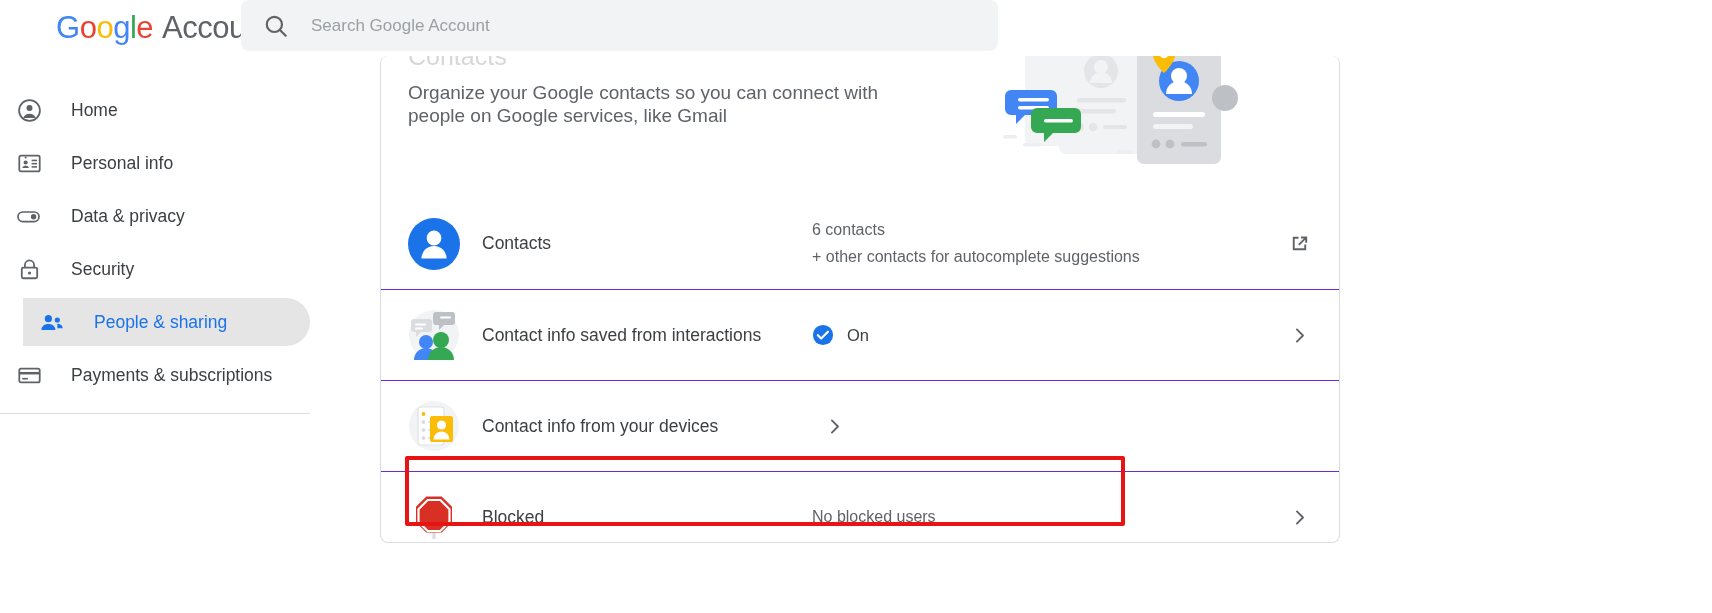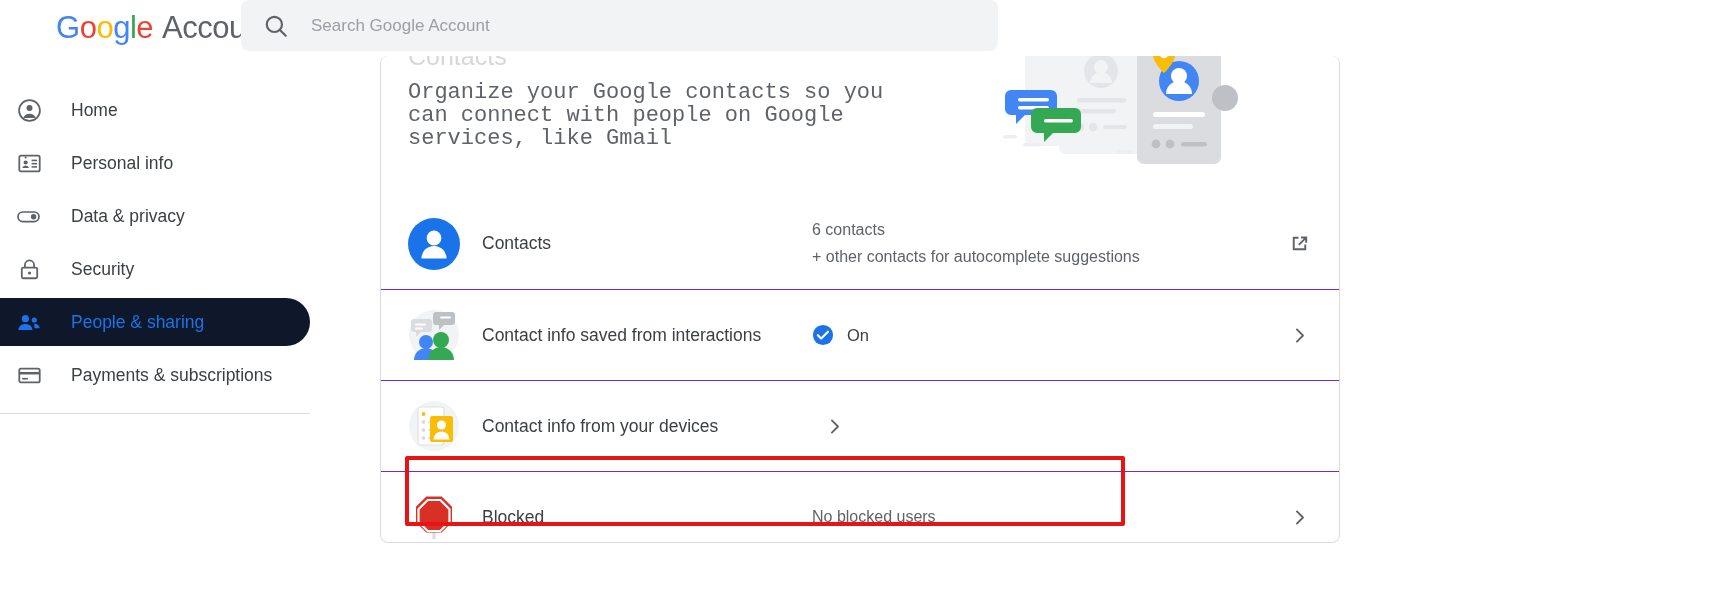--- a/index.html
+++ b/index.html
@@ -48,21 +48,21 @@
   }
   .nav-item {
     display: flex; align-items: center; height: 48px;
     padding-left: 16px; margin-right: 20px;
     border-top-right-radius: 24px; border-bottom-right-radius: 24px;
     cursor: pointer; color: #3c4043;
   }
   .nav-item .ico { width: 26px; height: 26px; flex: 0 0 26px;
     display: flex; align-items: center; justify-content: center; }
   .nav-item .lbl { margin-left: 29px; font-size: 17.5px; color: #3c4043; white-space: nowrap; }
-  .nav-item.active { background: #0f172a; }
+  .nav-item.active { background: #e5e5e5; margin-left: 23px; }
   .nav-item.active .lbl { color: #1a73e8; }
   .nav-gap { height: 5px; }
   .nav-divider { height: 1px; background: #dadce0; margin: 14px 20px 14px 0; }
 
   
   .content { position: absolute; left: 330px; top: 56px; width: 1382px; height: 557px; background:#fff; }
   .card {
     position: absolute; left: 50px; top: 0px;
     width: 960px; height: 487px;
     background: #fff;
@@ -70,21 +70,21 @@
     border-top: none;
     overflow: hidden;
   }
   .hero { position: relative; height: 142px; }
   .hero-title {
     position: absolute; left: 27px; top: -14px;
     font-size: 25px; color: #202124; opacity: 0.18;
   }
   .hero-desc {
     position: absolute; left: 27px; top: 25px;
-    font-size: 22px; line-height: 23px; color: #5f6368; width: 500px; font-family: Liberation Mono, monospace;
+    font-size: 19px; line-height: 23px; color: #5f6368; width: 500px;
   }
   .hero-art { position: absolute; right: 92px; top: -18px; width: 250px; height: 150px; }
 
   
   .rows { position: absolute; left: 0; top: 142px; width: 100%; }
   .row {
     position: relative; display: flex; align-items: center;
     height: 91px; padding: 0 0 0 27px;
     border-top: 1px solid #6d28d9; cursor: pointer;
   }

